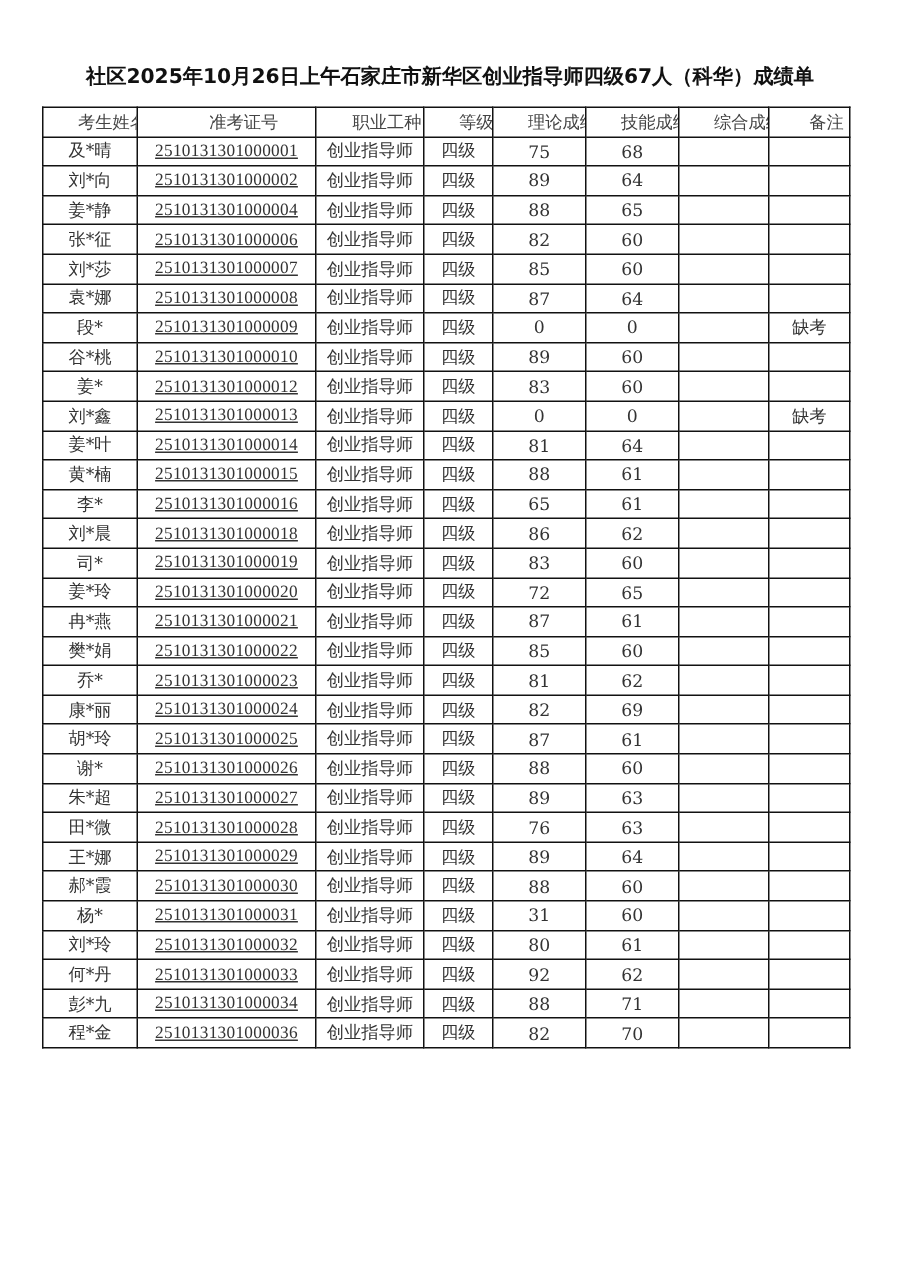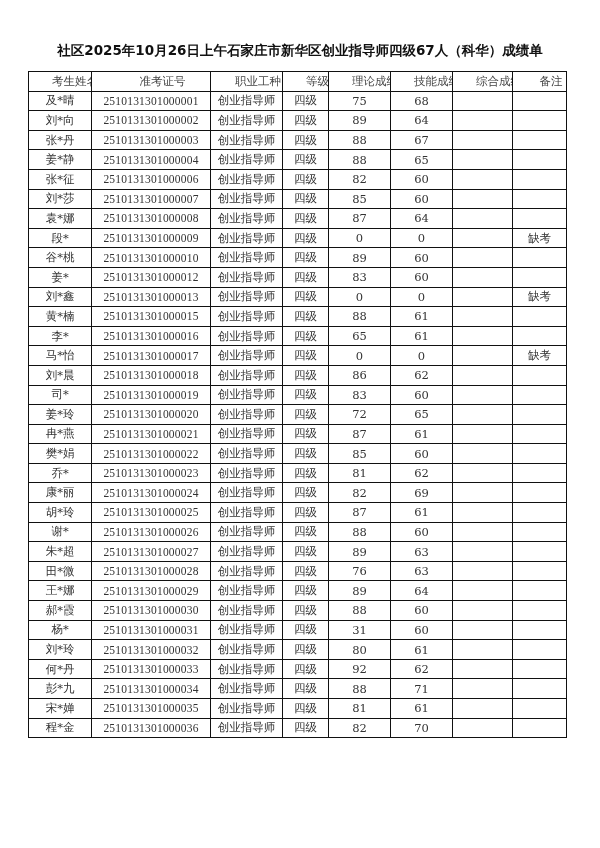--- a/index.html
+++ b/index.html
@@ -8,21 +8,21 @@
     .title { position: absolute; top: 42px; left: 0; width: 600px; text-align: center;
              font-family: "DejaVu Sans", "Liberation Sans", sans-serif;
              font-weight: bold; font-size: 13.5px; letter-spacing: 0px; color: #111; }
     table.score { position: absolute; top: 71px; left: 28px; border-collapse: collapse;
                   table-layout: fixed; width: 538px; }
     table.score td, table.score th { border: 1px solid #111; height: 18.6px; padding: 0;
                   text-align: center; vertical-align: middle; font-size: 11.5px;
                   font-weight: normal; white-space: nowrap; overflow: hidden; color: #333; }
     table.score th { color: #444; padding-left: 23px; }
     .num { font-family: "DejaVu Serif", "Liberation Serif", serif; font-size: 11px; }
-    .id { font-family: "Liberation Serif", "DejaVu Serif", serif; font-size: 12px; letter-spacing: 0.2px; }
+    .id { font-family: "Liberation Serif", "DejaVu Serif", serif; font-size: 12px; letter-spacing: 0.2px; text-decoration: underline; }
   </style>
 </head>
 <body>
 
 <div class="title">社区2025年10月26日上午石家庄市新华区创业指导师四级67人（科华）成绩单</div>
 
 <table class="score">
   <colgroup>
     <col style="width:63px">
     <col style="width:119px">
@@ -60,30 +60,20 @@
         <td>刘*向</td>
         <td class="id">2510131301000002</td>
         <td>创业指导师</td>
         <td>四级</td>
         <td class="num">89</td>
         <td class="num">64</td>
         <td class="num"></td>
         <td></td>
       </tr>
       <tr>
-        <td>张*丹</td>
-        <td class="id">2510131301000003</td>
-        <td>创业指导师</td>
-        <td>四级</td>
-        <td class="num">88</td>
-        <td class="num">67</td>
-        <td class="num"></td>
-        <td></td>
-      </tr>
-      <tr>
         <td>姜*静</td>
         <td class="id">2510131301000004</td>
         <td>创业指导师</td>
         <td>四级</td>
         <td class="num">88</td>
         <td class="num">65</td>
         <td class="num"></td>
         <td></td>
       </tr>
       <tr>
@@ -150,50 +140,50 @@
         <td>刘*鑫</td>
         <td class="id">2510131301000013</td>
         <td>创业指导师</td>
         <td>四级</td>
         <td class="num">0</td>
         <td class="num">0</td>
         <td class="num"></td>
         <td>缺考</td>
       </tr>
       <tr>
+        <td>姜*叶</td>
+        <td class="id">2510131301000014</td>
+        <td>创业指导师</td>
+        <td>四级</td>
+        <td class="num">81</td>
+        <td class="num">64</td>
+        <td class="num"></td>
+        <td></td>
+      </tr>
+      <tr>
         <td>黄*楠</td>
         <td class="id">2510131301000015</td>
         <td>创业指导师</td>
         <td>四级</td>
         <td class="num">88</td>
         <td class="num">61</td>
         <td class="num"></td>
         <td></td>
       </tr>
       <tr>
         <td>李*</td>
         <td class="id">2510131301000016</td>
         <td>创业指导师</td>
         <td>四级</td>
         <td class="num">65</td>
         <td class="num">61</td>
         <td class="num"></td>
         <td></td>
       </tr>
       <tr>
-        <td>马*怡</td>
-        <td class="id">2510131301000017</td>
-        <td>创业指导师</td>
-        <td>四级</td>
-        <td class="num">0</td>
-        <td class="num">0</td>
-        <td class="num"></td>
-        <td>缺考</td>
-      </tr>
-      <tr>
         <td>刘*晨</td>
         <td class="id">2510131301000018</td>
         <td>创业指导师</td>
         <td>四级</td>
         <td class="num">86</td>
         <td class="num">62</td>
         <td class="num"></td>
         <td></td>
       </tr>
       <tr>
@@ -346,30 +336,20 @@
         <td class="num"></td>
         <td></td>
       </tr>
       <tr>
         <td>彭*九</td>
         <td class="id">2510131301000034</td>
         <td>创业指导师</td>
         <td>四级</td>
         <td class="num">88</td>
         <td class="num">71</td>
-        <td class="num"></td>
-        <td></td>
-      </tr>
-      <tr>
-        <td>宋*婵</td>
-        <td class="id">2510131301000035</td>
-        <td>创业指导师</td>
-        <td>四级</td>
-        <td class="num">81</td>
-        <td class="num">61</td>
         <td class="num"></td>
         <td></td>
       </tr>
       <tr>
         <td>程*金</td>
         <td class="id">2510131301000036</td>
         <td>创业指导师</td>
         <td>四级</td>
         <td class="num">82</td>
         <td class="num">70</td>

